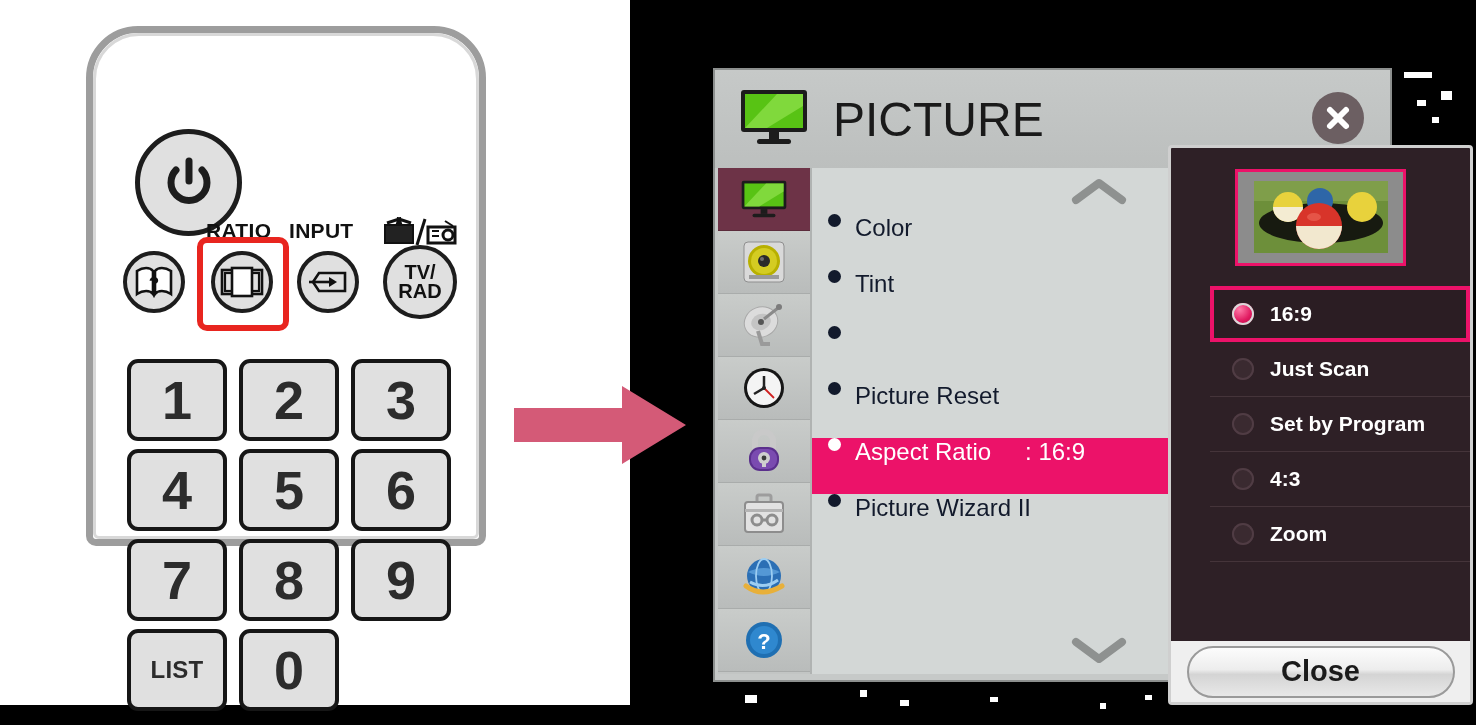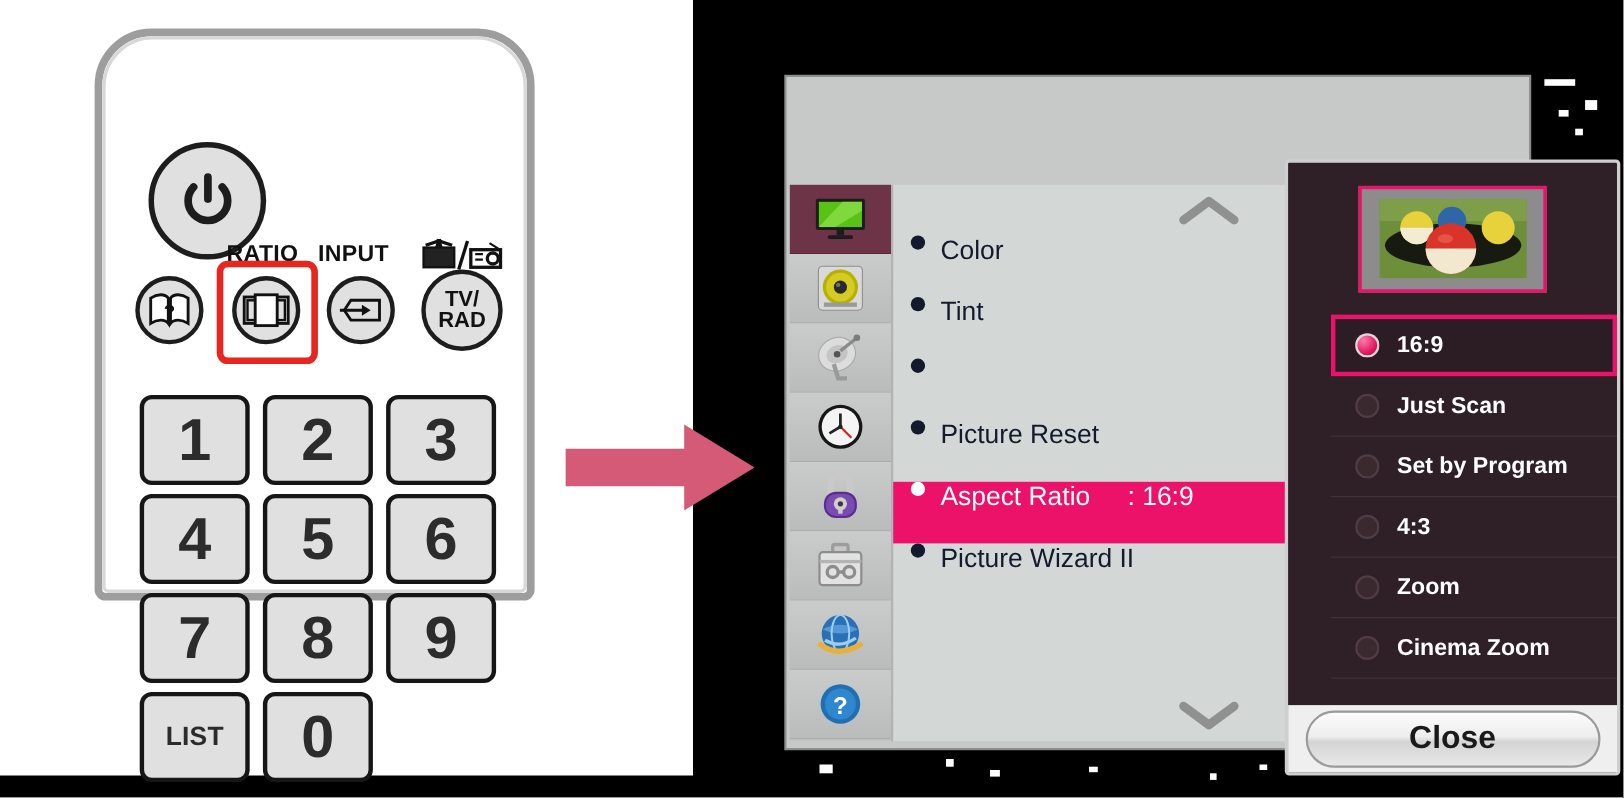--- a/index.html
+++ b/index.html
@@ -295,20 +295,38 @@
       <div class="numkey">0</div>
     </div>
   </div>
 
   <svg class="arrow" viewBox="0 0 172 94">
     <path d="M0 30 L108 30 L108 8 L172 47 L108 86 L108 64 L0 64 Z" fill="#d45a77"></path>
   </svg>
 
   <div class="osd">
 
+    <div class="osd-header">
+      <span class="hdr-tv-icon">
+        <svg width="74" height="58" viewBox="0 0 74 58">
+          <rect x="4" y="2" width="66" height="42" rx="3" fill="#1c1c1c"></rect>
+          <rect x="8" y="6" width="58" height="34" fill="#58c314"></rect>
+          <path d="M8 40 L40 6 L66 6 L66 18 L30 40 Z" fill="#8ee04a" opacity="0.75"></path>
+          <rect x="32" y="44" width="10" height="7" fill="#1c1c1c"></rect>
+          <rect x="20" y="51" width="34" height="5" rx="2.5" fill="#1c1c1c"></rect>
+        </svg>
+      </span>
+      <span class="osd-title">PICTURE</span>
+      <div class="osd-close">
+        <svg width="30" height="30" viewBox="0 0 30 30">
+          <line x1="7" y1="7" x2="23" y2="23" stroke="#fff" stroke-width="6" stroke-linecap="round"></line>
+          <line x1="23" y1="7" x2="7" y2="23" stroke="#fff" stroke-width="6" stroke-linecap="round"></line>
+        </svg>
+      </div>
+    </div>
 
     <div class="osd-sidebar">
 
       <div class="side-item active">
         <svg width="50" height="40" viewBox="0 0 74 58">
           <rect x="4" y="2" width="66" height="42" rx="3" fill="#1c1c1c"></rect>
           <rect x="8" y="6" width="58" height="34" fill="#58c314"></rect>
           <path d="M8 40 L40 6 L66 6 L66 18 L30 40 Z" fill="#8ee04a" opacity="0.75"></path>
           <rect x="32" y="44" width="10" height="7" fill="#1c1c1c"></rect>
           <rect x="20" y="51" width="34" height="5" rx="2.5" fill="#1c1c1c"></rect>
@@ -465,24 +483,20 @@
         <span>Set by Program</span>
       </div>
       <div class="dd-opt">
         <span class="radio"></span>
         <span>4:3</span>
       </div>
       <div class="dd-opt">
         <span class="radio"></span>
         <span>Zoom</span>
       </div>
-      <div class="dd-opt">
-        <span class="radio"></span>
-        <span>Cinema Zoom</span>
-      </div>
     </div>
 
     <div class="dd-close-wrap">
       <div class="dd-close-btn">Close</div>
     </div>
   </div>
 
   <div class="noise" style="left:1404px; top:72px; width:28px; height:6px;"></div>
   <div class="noise" style="left:1441px; top:91px; width:11px; height:9px;"></div>
   <div class="noise" style="left:1417px; top:100px; width:9px; height:6px;"></div>

